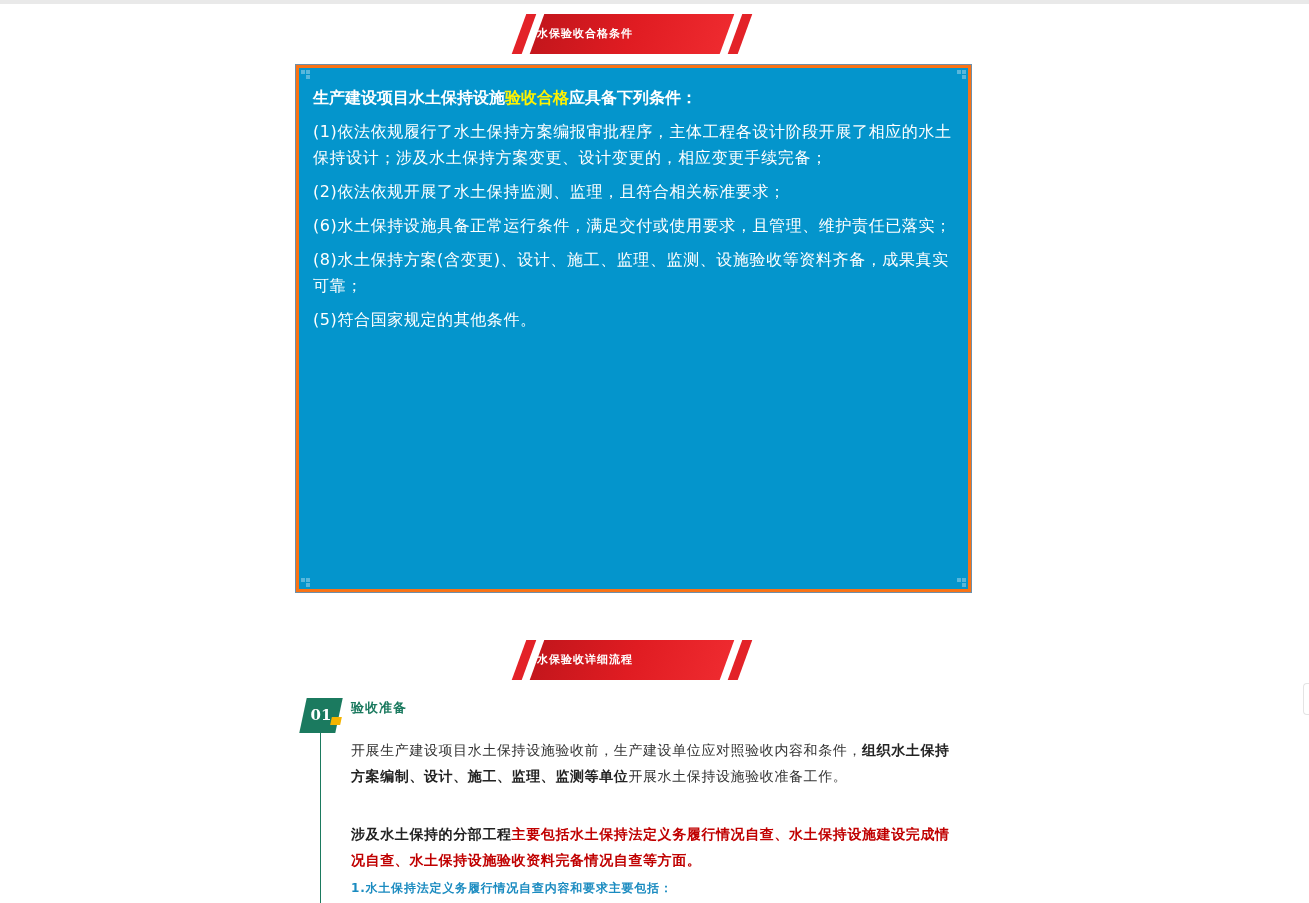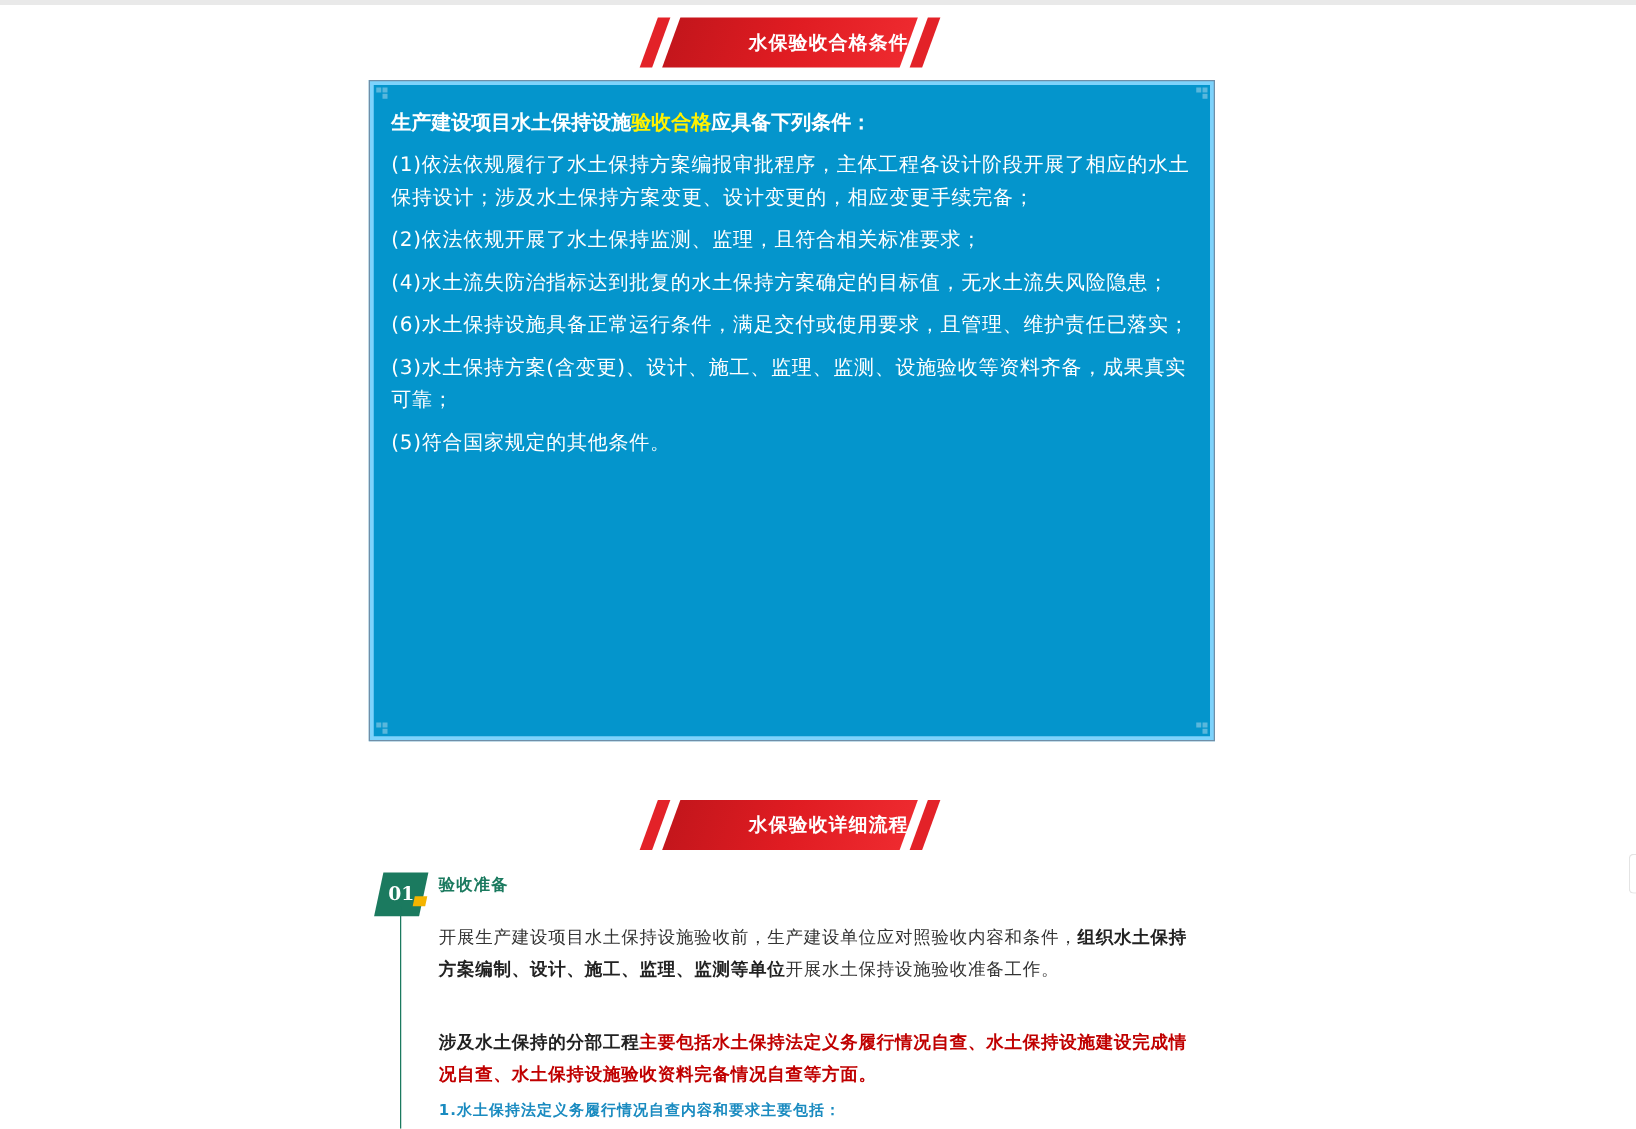--- a/index.html
+++ b/index.html
@@ -11,27 +11,27 @@
   .top-strip { position: absolute; left: 0; top: 0; width: 1309px; height: 4px; background: #e9e9e9; }
 
   
   .banner { position: absolute; left: 513px; width: 240px; height: 40px; }
   .banner .stripe { position: absolute; top: 0; height: 40px; background: #e32228; transform: skewX(-20deg); }
   .banner .s-left { left: 6px; width: 10px; }
   .banner .s-main { left: 24px; width: 190px; background: linear-gradient(90deg, #c4161c 0%, #e01c22 50%, #ee2a2f 100%); }
   .banner .s-right { left: 222px; width: 10px; }
   .banner .label {
     position: absolute; left: 24px; width: 190px; top: 0; height: 40px; line-height: 40px;
-    text-align: right; color: #ffffff; font-weight: bold; font-size: 15px; letter-spacing: 1px;
+    text-align: left; color: #ffffff; font-weight: bold; font-size: 11px; letter-spacing: 1px;
   }
   .banner-1 { top: 14px; }
   .banner-2 { top: 640px; }
 
   
-  .cond-frame { position: absolute; left: 295px; top: 64px; width: 675px; height: 527px; border: 1px solid #6f8fa8; background: #7dd3fc; }
+  .cond-frame { position: absolute; left: 295px; top: 64px; width: 675px; height: 527px; border: 1px solid #6f8fa8; background: #f97316; }
   .cond-box {
     position: absolute; left: 3px; top: 3px; width: 669px; height: 521px;
     background: #0495cc; color: #ffffff;
     box-sizing: border-box; padding: 17px 14px 0 14px;
   }
   .corner { position: absolute; width: 9px; height: 9px; opacity: 0.55;
     background:
       linear-gradient(#9fd3ea,#9fd3ea) 0 0/4px 4px no-repeat,
       linear-gradient(#9fd3ea,#9fd3ea) 5px 5px/4px 4px no-repeat,
       linear-gradient(#9fd3ea,#9fd3ea) 5px 0/4px 4px no-repeat; }
@@ -74,23 +74,22 @@
 
 <div class="cond-frame">
   <div class="cond-box">
     <span class="corner tl"></span>
     <span class="corner tr"></span>
     <span class="corner bl"></span>
     <span class="corner br"></span>
     <p class="cond-intro"><span>生产建设项目水土保持设施</span><span class="hl">验收合格</span><span>应具备下列条件：</span></p>
     <p class="cond-item">(1)依法依规履行了水土保持方案编报审批程序，主体工程各设计阶段开展了相应的水土保持设计；涉及水土保持方案变更、设计变更的，相应变更手续完备；</p>
     <p class="cond-item">(2)依法依规开展了水土保持监测、监理，且符合相关标准要求；</p>
-    <p class="cond-item">(4)水土流失防治指标达到批复的水土保持方案确定的目标值，无水土流失风险隐患；</p>
     <p class="cond-item">(6)水土保持设施具备正常运行条件，满足交付或使用要求，且管理、维护责任已落实；</p>
-    <p class="cond-item">(3)水土保持方案(含变更)、设计、施工、监理、监测、设施验收等资料齐备，成果真实可靠；</p>
+    <p class="cond-item">(8)水土保持方案(含变更)、设计、施工、监理、监测、设施验收等资料齐备，成果真实可靠；</p>
     <p class="cond-item">(5)符合国家规定的其他条件。</p>
   </div>
 </div>
 
 <div class="banner banner-2">
   <div class="stripe s-left"></div>
   <div class="stripe s-main"></div>
   <div class="stripe s-right"></div>
   <div class="label">水保验收详细流程</div>
 </div>

